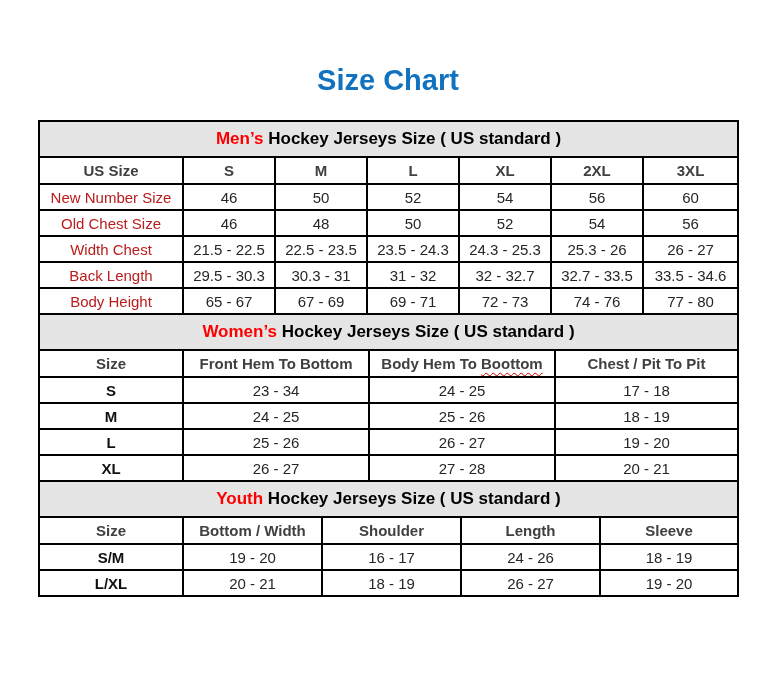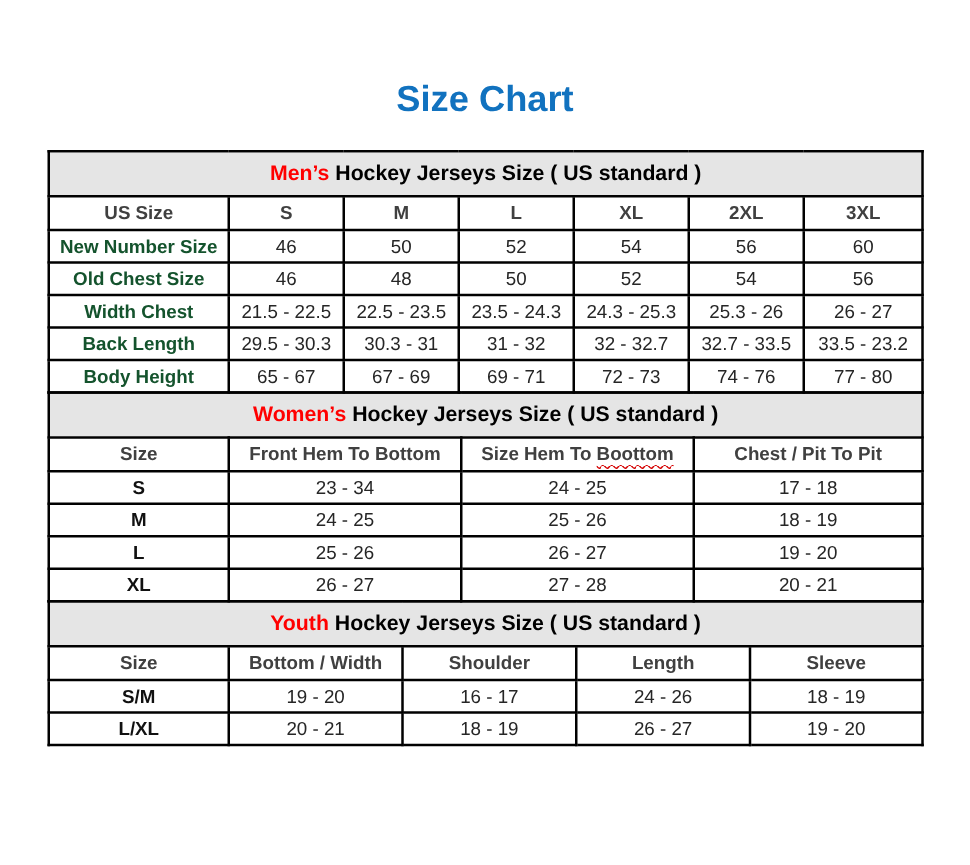--- a/index.html
+++ b/index.html
@@ -65,22 +65,22 @@
     font-size: 15px;
     height: 25px;
     color: #404040;
   }
   tr.data td {
     font-size: 15px;
     height: 24px;
     color: #262626;
   }
   tr.data td.rowlabel-plain {
-    color: #14532d;
-    font-weight: 700;
+    color: #b91c1c;
+    font-weight: 400;
     margin-left: 43px;
   }
   tr.data td.rowlabel-bold {
     color: #111111;
     font-weight: 700;
   }
   .womens-rows td { height: 26px; }
   .youth-band td { height: 29px; }
   .typo {
     text-decoration: underline;
@@ -149,21 +149,21 @@
         <td>25.3 - 26</td>
         <td>26 - 27</td>
       </tr>
       <tr class="data">
         <td class="rowlabel-plain">Back Length</td>
         <td>29.5 - 30.3</td>
         <td>30.3 - 31</td>
         <td>31 - 32</td>
         <td>32 - 32.7</td>
         <td>32.7 - 33.5</td>
-        <td>33.5 - 23.2</td>
+        <td>33.5 - 34.6</td>
       </tr>
       <tr class="data">
         <td class="rowlabel-plain">Body Height</td>
         <td>65 - 67</td>
         <td>67 - 69</td>
         <td>69 - 71</td>
         <td>72 - 73</td>
         <td>74 - 76</td>
         <td>77 - 80</td>
       </tr>
@@ -177,21 +177,21 @@
           <col style="width:186px">
           <col style="width:183px">
       </colgroup>
       <tbody>
           <tr class="band">
         <td colspan="4"><span class="accent">Women’s</span><span> Hockey Jerseys Size ( US standard )</span></td>
       </tr>
       <tr class="hdr womens-rows">
         <td>Size</td>
         <td>Front Hem To Bottom</td>
-        <td><span>Size Hem To </span><span class="typo">Boottom</span></td>
+        <td><span>Body Hem To </span><span class="typo">Boottom</span></td>
         <td>Chest / Pit To Pit</td>
       </tr>
       <tr class="data womens-rows">
         <td class="rowlabel-bold">S</td>
         <td>23 - 34</td>
         <td>24 - 25</td>
         <td>17 - 18</td>
       </tr>
       <tr class="data womens-rows">
         <td class="rowlabel-bold">M</td>

